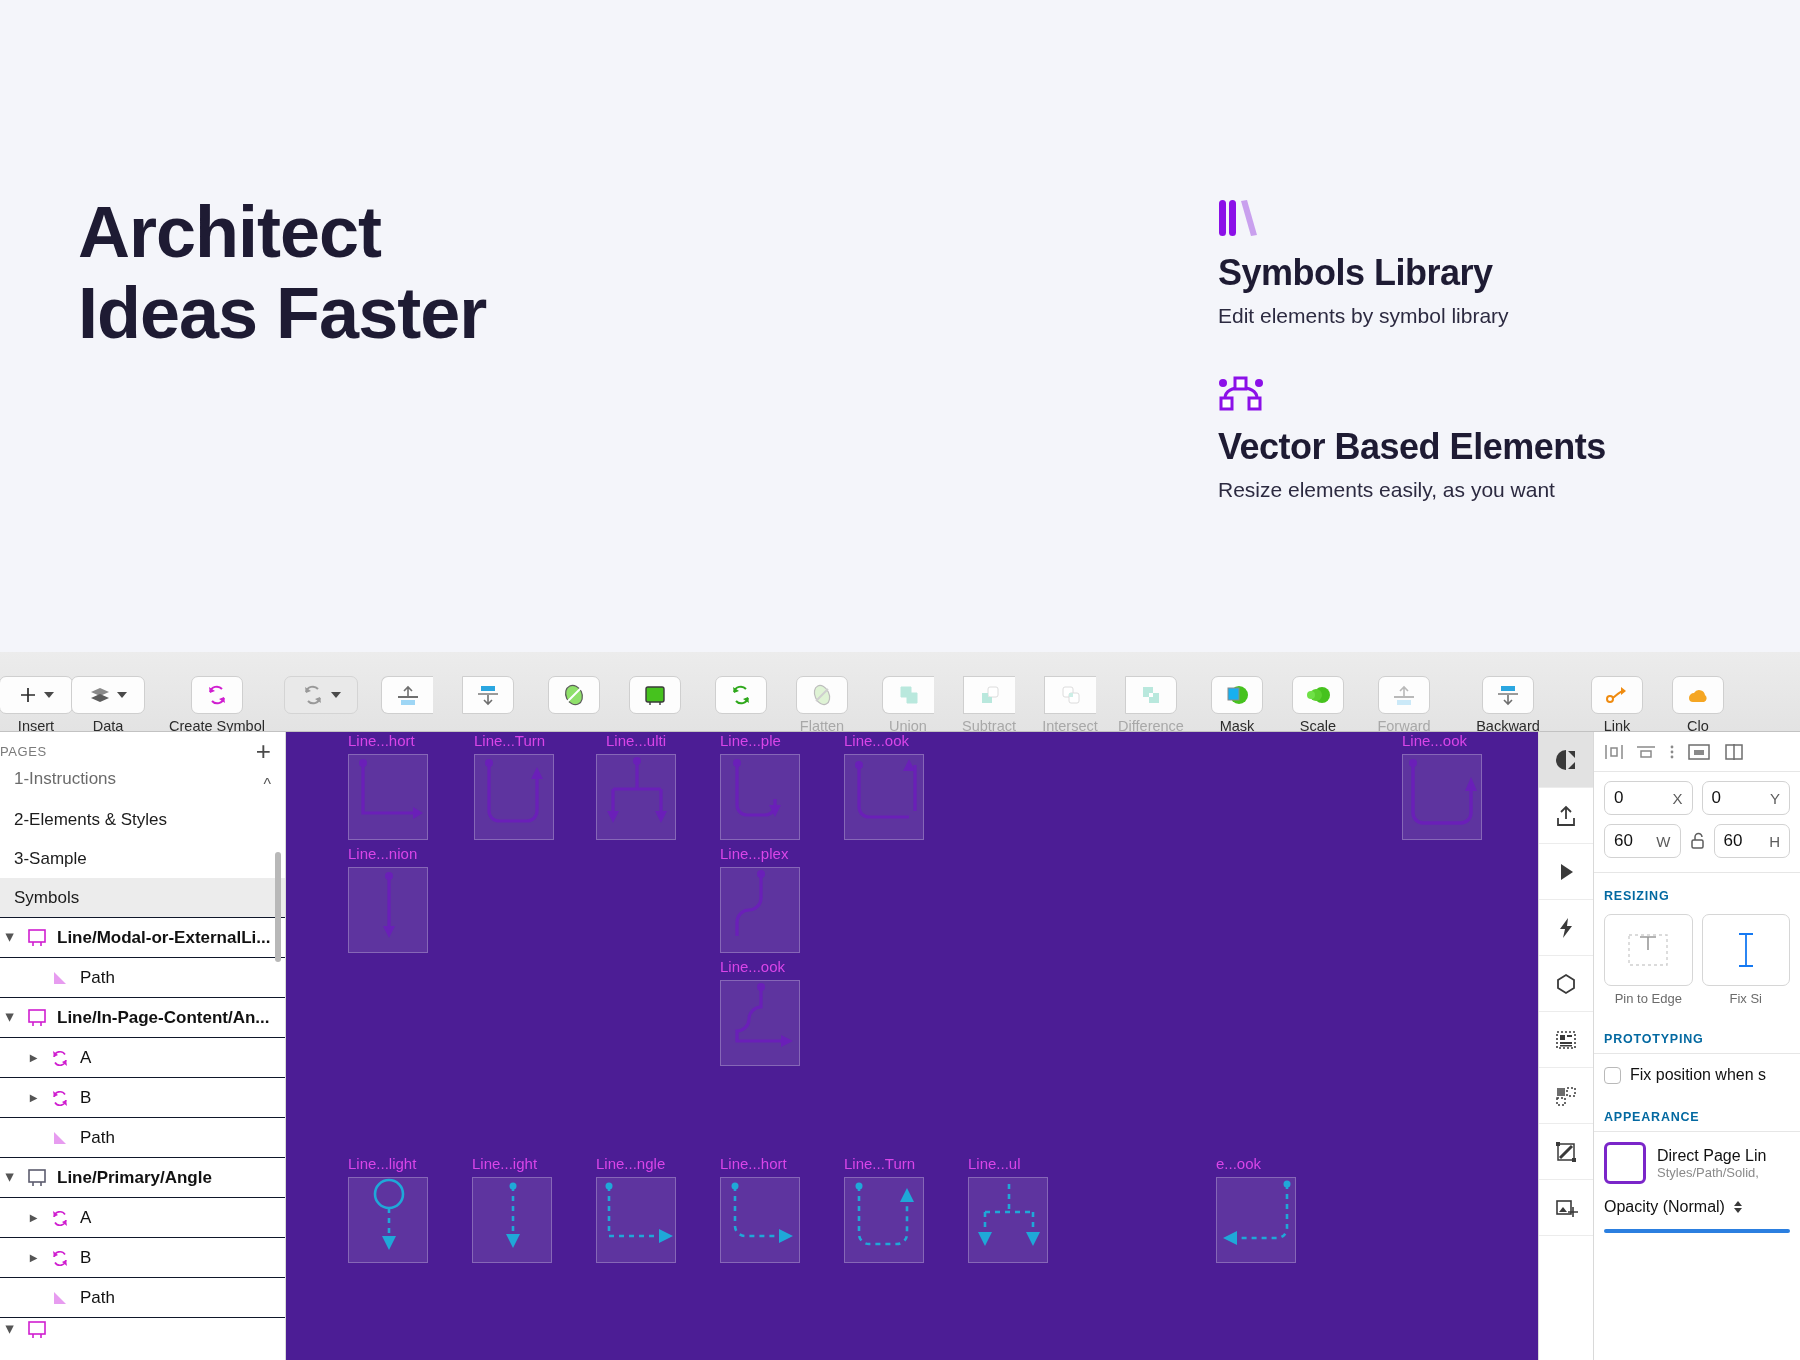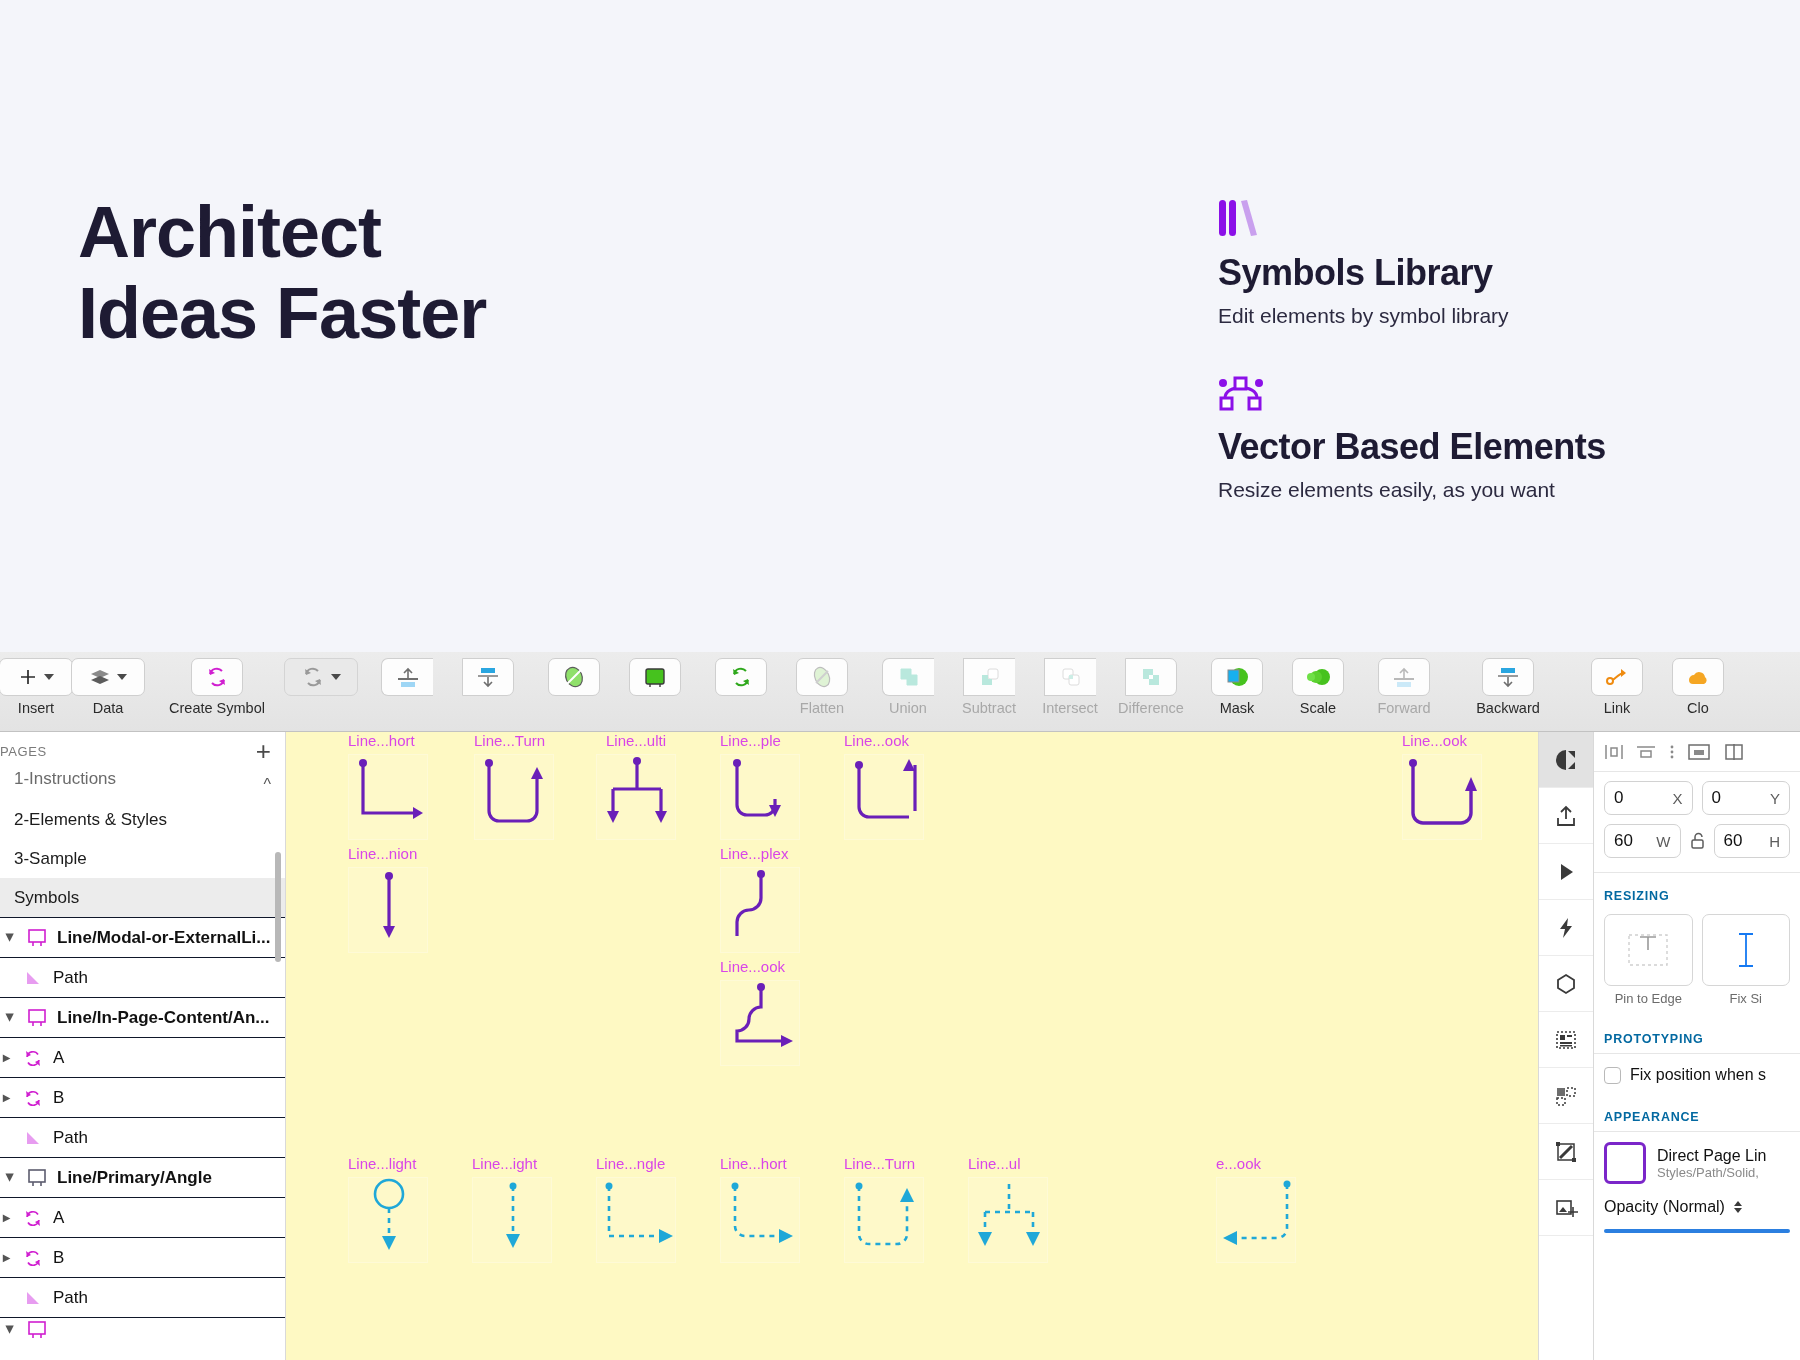--- a/index.html
+++ b/index.html
@@ -43,21 +43,21 @@
   #toolbar {
     position:absolute; left:0; top:0; width:1800px; height:80px;
     background:linear-gradient(#ececec,#e3e3e3);
     border-bottom:1px solid #c2c2c2;
     display:flex; align-items:flex-start; padding-left:0px;
   }
   .tgroup { display:flex; align-items:flex-start; }
   .tgroup + .tgroup { margin-left:14px;gap:9px; }
   .titem {
     width:72px; display:flex; flex-direction:column; align-items:center;
-    padding-top:6px;
+    padding-top:24px;
   }
   .titem.wide { width:118px; }
   .tbtn {
     height:38px; min-width:52px; background:#fdfdfd; border:1px solid #cfcfcf;
     border-radius:7px; display:flex; align-items:center; justify-content:center;
     gap:6px; padding:0 8px;
   }
   .tbtn.pair { min-width:74px; }
   .tbtn.flat { background:#e9e9e9; border-color:#d4d4d4; }
   .tbtn.joined-l { border-radius:7px 0 0 7px; border-right:none; }
@@ -84,32 +84,32 @@
   }
   .page-row.sel { background:#ececec; }
   .page-row.clip { color:#6b6b6b; }
   #pages-collapse { position:absolute; right:14px; top:44px; color:#555; font-size:16px; }
 
   .layer-row {
     height:40px; display:flex; align-items:center; gap:9px;
     border-top:1px solid #0f172a; font-size:17px; color:#111;
     padding-left:4px;
   }
-  .layer-row.indent { padding-left:0; }
+  .layer-row.indent { padding-left:27px; }
   .layer-row.bold { font-weight:bold; }
   .disc { width:13px; color:#555; font-size:10px; text-align:center; }
   .disc.open { transform:rotate(90deg); }
 
   #left-scroll { position:absolute; right:4px; top:120px; width:6px; height:110px;
     background:#b8b8b8; border-radius:3px; }
 
   
   #canvas {
     position:absolute; left:286px; top:80px; width:1252px; height:628px;
-    background:#fef9c3; overflow:hidden;
+    background:#4c1d95; overflow:hidden;
   }
   .sym { position:absolute; }
   .sym .cap { font-size:15px; color:#d945e8; margin-bottom:5px; white-space:nowrap;}
   .sym .box { width:80px; height:86px; background:rgba(255,255,255,0.10);
     border:1px solid rgba(255,255,255,0.25); position:relative; }
 
   
   #right-rail {
     position:absolute; left:1538px; top:80px; width:56px; height:628px;
     background:#fff; border-left:1px solid #d9d9d9; border-right:1px solid #d9d9d9;

